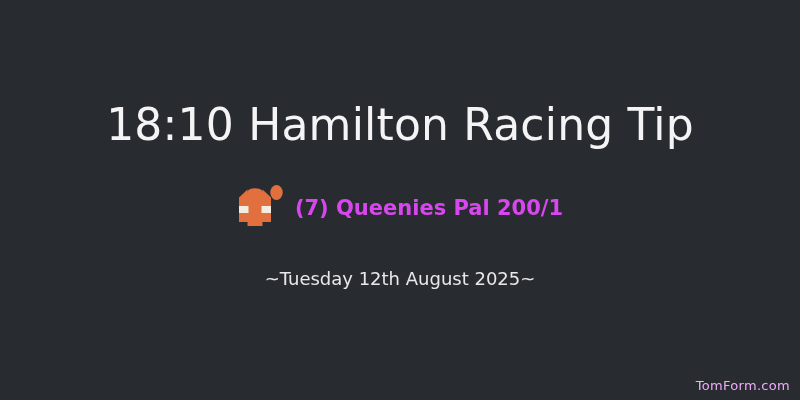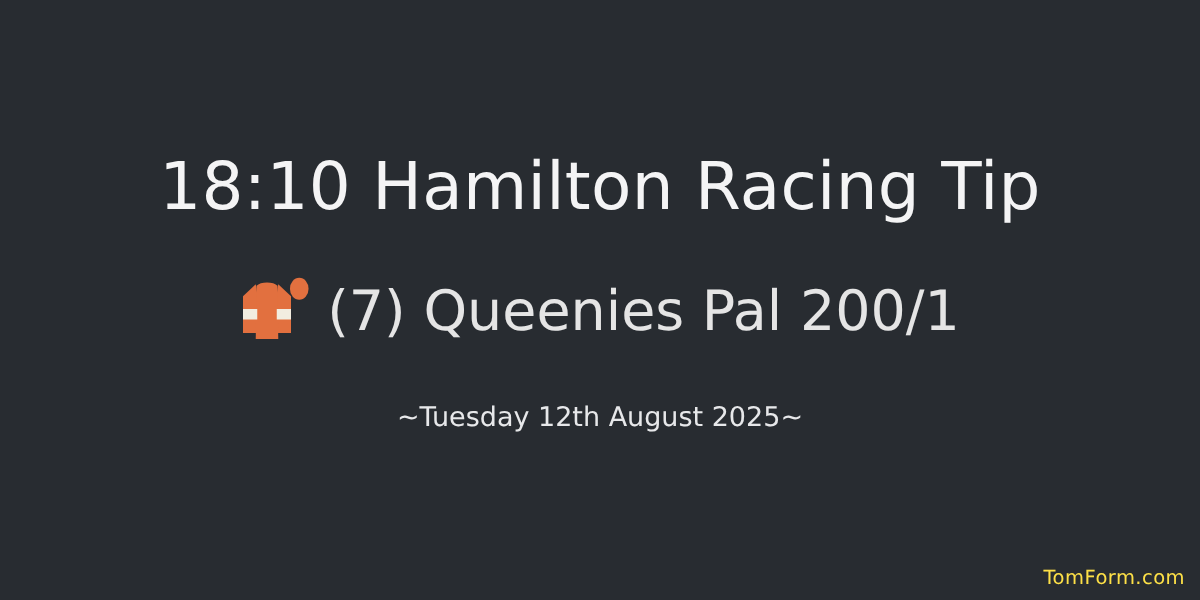--- a/index.html
+++ b/index.html
@@ -45,45 +45,45 @@
     justify-content: center;
     gap: 12px;
   }
   .silk {
     width: 46px;
     height: 48px;
     display: block;
     flex: 0 0 auto;
   }
   .tip-text {
-    color: #e5e5e5;
+    color: #d946ef;
     font-family: "DejaVu Sans", sans-serif;
-    font-size: 37px;
-    font-weight: 400;
+    font-size: 21px;
+    font-weight: 700;
     line-height: 34px;
     white-space: nowrap;
   }
   .date-line {
     position: absolute;
     top: 268px;
     left: 0;
     width: 800px;
     text-align: center;
     color: #e7e8ea;
     font-family: "DejaVu Sans", sans-serif;
     font-size: 18px;
     font-weight: 400;
     line-height: 22px;
     white-space: nowrap;
   }
   .watermark {
     position: absolute;
     right: 10px;
     bottom: 6px;
-    color: #fde047;
+    color: #f0abfc;
     font-family: "DejaVu Sans", sans-serif;
     font-size: 13px;
     letter-spacing: 0.3px;
     line-height: 16px;
     white-space: nowrap;
   }
 </style>
 </head>
 <body>
 

